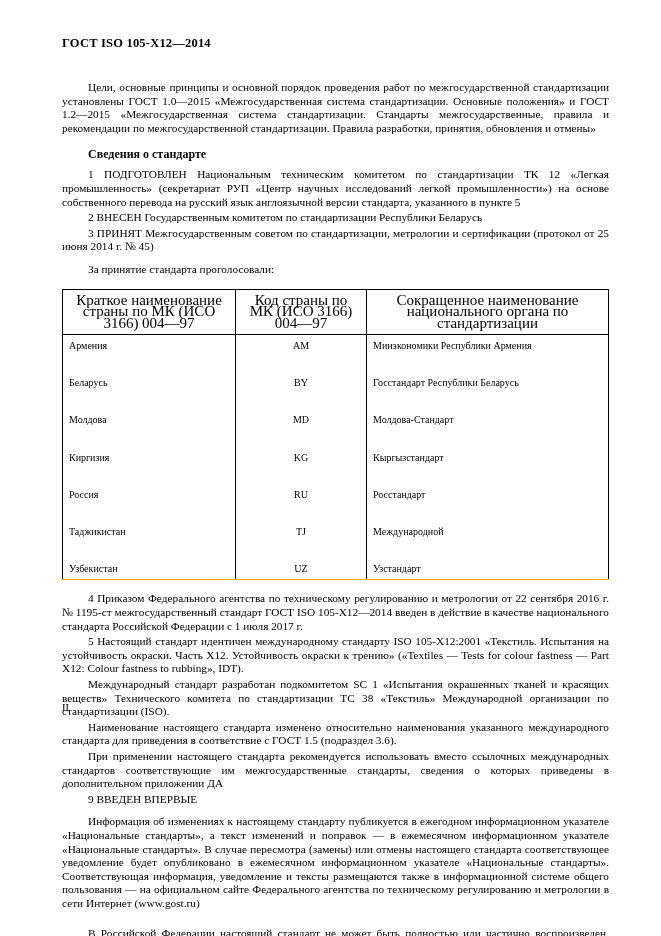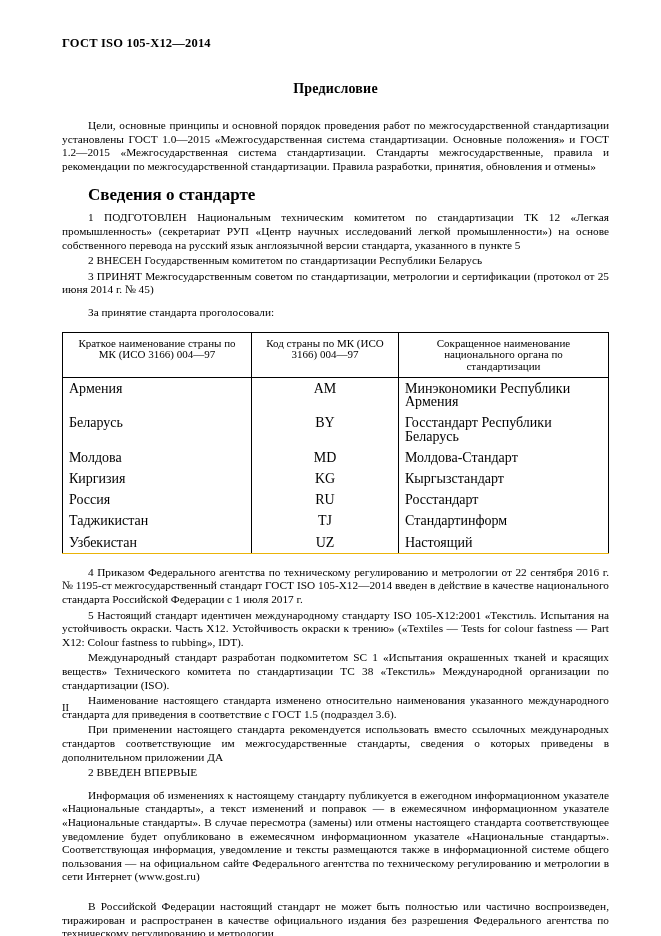--- a/index.html
+++ b/index.html
@@ -40,52 +40,52 @@
     margin: 0 0 2px 0;
     font-size: 11.3px;
     line-height: 13.6px;
     text-align: justify;
   }
   .indent {
     text-indent: 26px;
   }
   .sec-head {
     font-weight: bold;
-    font-size: 17px;
+    font-size: 12px;
     margin: 12px 0 6px 26px;
   }
   .gap-top {
     margin-top: 9px;
   }
   table.countries {
     border-collapse: collapse;
     width: 100%;
     margin: 12px 0 12px 0;
     font-size: 10px;
   }
   table.countries td, table.countries th {
     border: 1px solid #000000;
     padding: 3px 6px;
     vertical-align: top;
   }
   table.countries thead th {
     text-align: center;
     font-weight: normal;
-    font-size: 11px;
+    font-size: 15px;
     line-height: 11.5px;
-    padding: 5px 14px;
+    padding: 5px 6px;
   }
   table.countries tbody td {
     border-left: 1px solid #000;
     border-right: 1px solid #000;
     border-top: none;
     border-bottom: none;
-    padding: 4px 6px;
+    padding: 12px 6px;
     line-height: 13.2px;
-    font-size: 14px;
+    font-size: 10px;
   }
   table.countries tbody tr:first-child td {
     padding-top: 4px;
   }
   table.countries tbody tr:last-child td {
     padding-bottom: 4px;
     border-bottom: 1px solid #eab308;
   }
   .col-code {
     text-align: center;
@@ -116,21 +116,20 @@
     font-size: 10.5px;
   }
 </style>
 </head>
 <body>
 
 <div class="page">
 
   <div class="header-std">ГОСТ ISO 105-X12—2014</div>
 
-  <h1 class="title">Предисловие</h1>
 
   <p class="indent">Цели, основные принципы и основной порядок проведения работ по межгосударственной стандартизации установлены ГОСТ 1.0—2015 «Межгосударственная система стандартизации. Основные положения» и ГОСТ 1.2—2015 «Межгосударственная система стандартизации. Стандарты межгосударственные, правила и рекомендации по межгосударственной стандартизации. Правила разработки, принятия, обновления и отмены»</p>
 
   <div class="sec-head">Сведения о стандарте</div>
 
   <p class="indent">1  ПОДГОТОВЛЕН Национальным техническим комитетом по стандартизации ТК 12 «Легкая промышленность» (секретариат РУП «Центр научных исследований легкой промышленности») на основе собственного перевода на русский язык англоязычной версии стандарта, указанного в пункте 5</p>
   <p class="indent">2  ВНЕСЕН Государственным комитетом по стандартизации Республики Беларусь</p>
   <p class="indent">3  ПРИНЯТ  Межгосударственным  советом  по  стандартизации,  метрологии  и  сертификации (протокол от 25 июня 2014 г. № 45)</p>
 
   <p class="indent gap-top">За принятие стандарта проголосовали:</p>
@@ -165,36 +164,36 @@
         <td>Кыргызстандарт</td>
       </tr>
       <tr>
         <td>Россия</td>
         <td class="col-code">RU</td>
         <td>Росстандарт</td>
       </tr>
       <tr>
         <td>Таджикистан</td>
         <td class="col-code">TJ</td>
-        <td>Стандартинформ</td>
+        <td>Международной</td>
       </tr>
       <tr>
         <td>Узбекистан</td>
         <td class="col-code">UZ</td>
-        <td>Настоящий</td>
+        <td>Узстандарт</td>
       </tr>
     </tbody>
   </table>
 
   <p class="indent">4  Приказом Федерального агентства по техническому регулированию и метрологии от 22 сентября 2016 г. № 1195-ст межгосударственный стандарт ГОСТ ISO 105-X12—2014 введен в действие в качестве национального стандарта Российской Федерации с 1 июля 2017 г.</p>
   <p class="indent">5  Настоящий стандарт идентичен международному стандарту ISO 105-X12:2001 «Текстиль. Испытания на устойчивость окраски. Часть X12. Устойчивость окраски к трению» («Textiles — Tests for colour fastness — Part X12: Colour fastness to rubbing», IDT).</p>
   <p class="indent">Международный стандарт разработан подкомитетом SC 1 «Испытания окрашенных тканей и красящих веществ» Технического комитета по стандартизации ТС 38 «Текстиль» Международной организации по стандартизации (ISO).</p>
   <p class="indent">Наименование настоящего стандарта изменено относительно наименования указанного международного стандарта для приведения в соответствие с ГОСТ 1.5 (подраздел 3.6).</p>
   <p class="indent">При применении настоящего стандарта рекомендуется использовать вместо ссылочных международных стандартов соответствующие им межгосударственные стандарты, сведения о которых приведены в дополнительном приложении ДА</p>
-  <p class="indent">2  ВВЕДЕН ВПЕРВЫЕ</p>
+  <p class="indent">9  ВВЕДЕН ВПЕРВЫЕ</p>
 
   <div class="italic-block gap-top">
     <p class="indent">Информация об изменениях к настоящему стандарту публикуется в ежегодном информационном указателе «Национальные стандарты», а текст изменений и поправок — в ежемесячном информационном указателе «Национальные стандарты». В случае пересмотра (замены) или отмены настоящего стандарта соответствующее уведомление будет опубликовано в ежемесячном информационном указателе «Национальные стандарты». Соответствующая информация, уведомление и тексты размещаются также в информационной системе общего пользования — на официальном сайте Федерального агентства по техническому регулированию и метрологии в сети Интернет (www.gost.ru)</p>
   </div>
 
 
   <p class="indent footer-note">В Российской Федерации настоящий стандарт не может быть полностью или частично воспроизведен, тиражирован и распространен в качестве официального издания без разрешения Федерального агентства по техническому регулированию и метрологии</p>
 
   <div class="page-num">II</div>
 </div>

